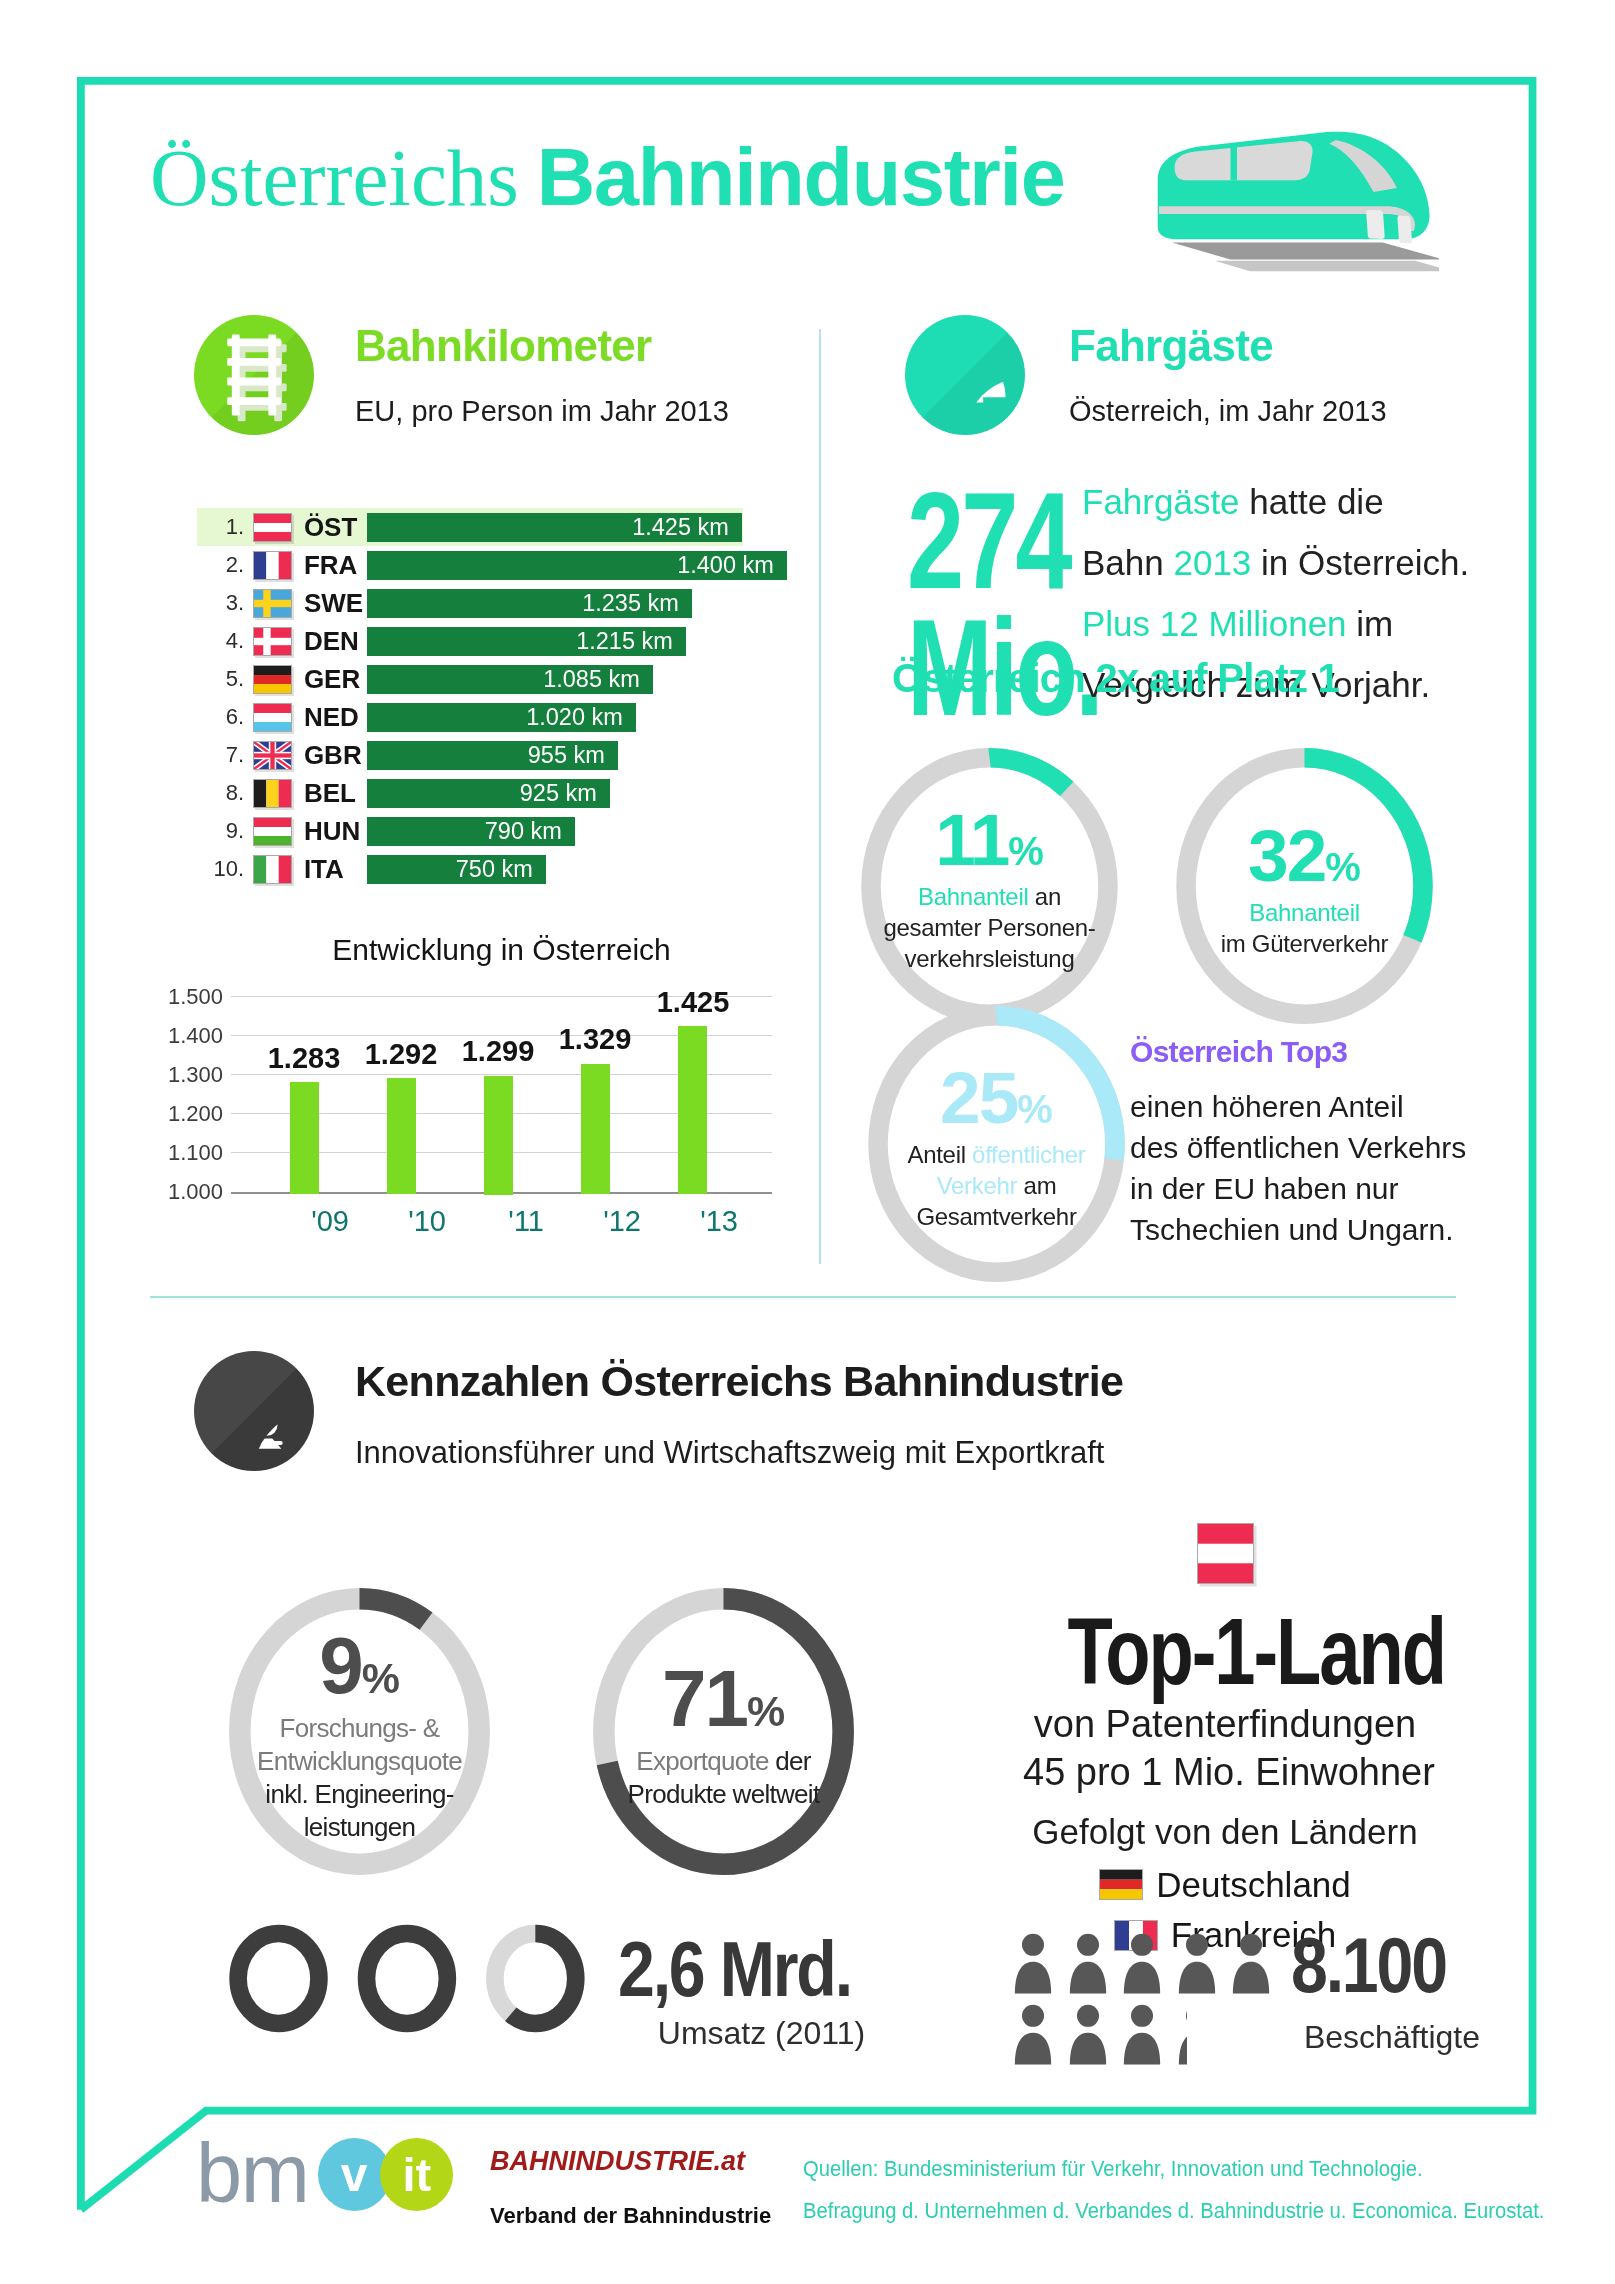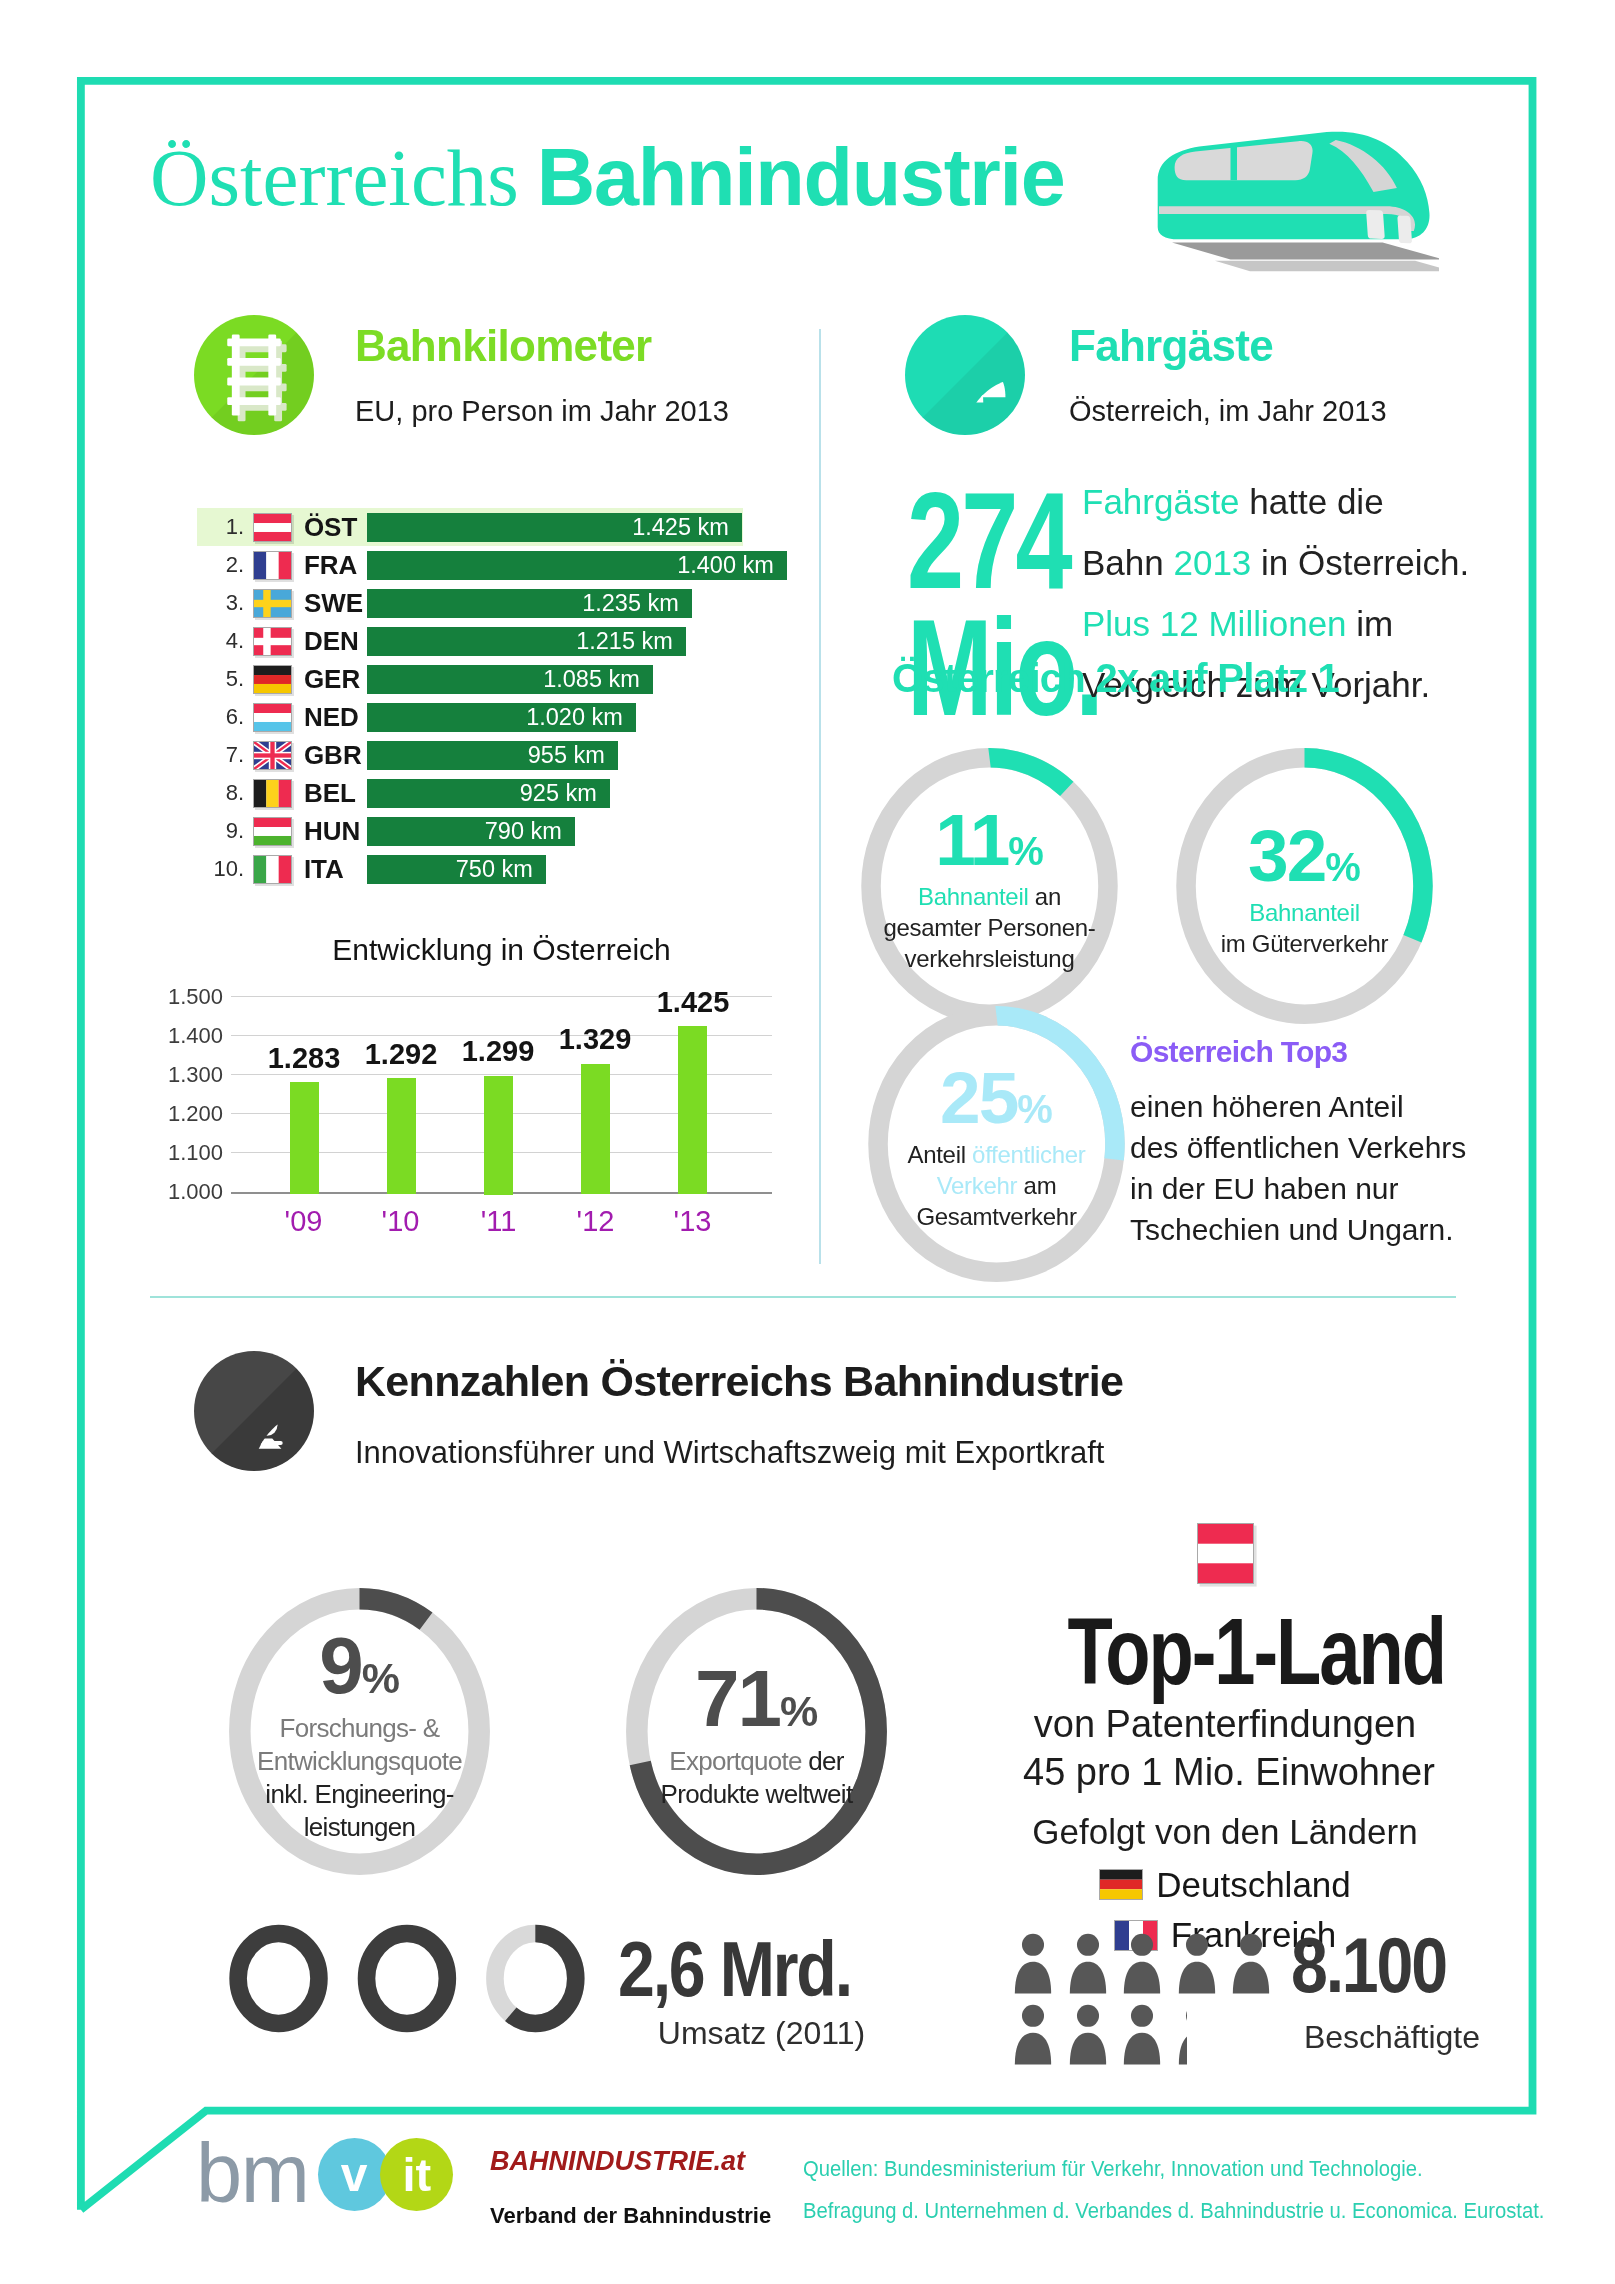--- a/index.html
+++ b/index.html
@@ -27,21 +27,21 @@
   .rk-bar{height:29px;background:#15803d;color:#fff;font-size:23.5px;display:flex;align-items:center;
           justify-content:flex-end;padding-right:13px;box-sizing:border-box;flex:none}
   
   #ent{width:639px;height:313px}
   .ent-title{position:absolute;left:81px;top:0;width:541px;text-align:center;font-size:30px;color:#141414}
   .grid{position:absolute;left:0;width:541px;background:#d2d2d2;height:1.3px}
   .grid.base{background:#8f8f8f;height:2px}
   .ybar{position:absolute;background:#7bdb23;width:29px}
   .ylab{position:absolute;left:0;width:73px;text-align:right;font-size:22px;color:#3c3c3c}
   .vlab{position:absolute;width:124px;text-align:center;font-size:29px;font-weight:700;color:#141414}
-  .xlab{position:absolute;width:91px;text-align:center;font-size:29px;color:#a21caf}
+  .xlab{position:absolute;width:91px;text-align:right;font-size:29px;color:#0f766e}
   
   .bigx{display:inline-block;transform:scaleX(.75);transform-origin:left top;font-weight:700;letter-spacing:-3.9px}
   .fg-big{font-size:137px;line-height:127px;color:#1fdfb3}
   .fg-para{font-size:35px;line-height:61px;white-space:nowrap}
   .seg-accent{color:#1fdfb3}.seg-cyan{color:#a9e9f8}.seg-dark{color:#222}.seg-gray{color:#7b7b7b}
   
   .donut{position:absolute}
   .donut>svg{position:absolute;left:0;top:0}
   .dc{position:absolute;left:0;top:0;right:0;bottom:0;display:flex;flex-direction:column;
       align-items:center;justify-content:center;text-align:center}
@@ -449,21 +449,21 @@
         <ellipse cx="200" cy="220" rx="183.5" ry="203.5" fill="none" stroke="#4d4d4d" stroke-width="33" pathLength="100" stroke-dasharray="9 91" stroke-dashoffset="25"></ellipse>
       </svg>
       <div class="dc th-darkgray">
         <div class="numrow"><span class="num">9</span><span class="pct">%</span></div>
         <div class="dl"><span class="seg-gray">Forschungs- &amp;</span></div>
         <div class="dl"><span class="seg-gray">Entwicklungsquote</span></div>
         <div class="dl"><span class="seg-dark">inkl. Engineering-</span></div>
         <div class="dl"><span class="seg-dark">leistungen</span></div>
       </div>
     </div>
-  <div class="donut donut-lg" id="donut-exportquote" style="left:626px;top:1588px;width:261px;height:287px">
+  <div class="donut donut-lg" id="donut-exportquote" style="left:593px;top:1588px;width:261px;height:287px">
       <svg width="261" height="287" viewBox="0 0 400 440">
         <ellipse cx="200" cy="220" rx="183.5" ry="203.5" fill="none" stroke="#d5d5d5" stroke-width="33"></ellipse>
         <ellipse cx="200" cy="220" rx="183.5" ry="203.5" fill="none" stroke="#4d4d4d" stroke-width="33" pathLength="100" stroke-dasharray="71 29" stroke-dashoffset="25"></ellipse>
       </svg>
       <div class="dc th-darkgray">
         <div class="numrow"><span class="num">71</span><span class="pct">%</span></div>
         <div class="dl"><span class="seg-gray">Exportquote</span><span class="seg-dark"> der</span></div>
         <div class="dl"><span class="seg-dark">Produkte weltweit</span></div>
       </div>
     </div>

